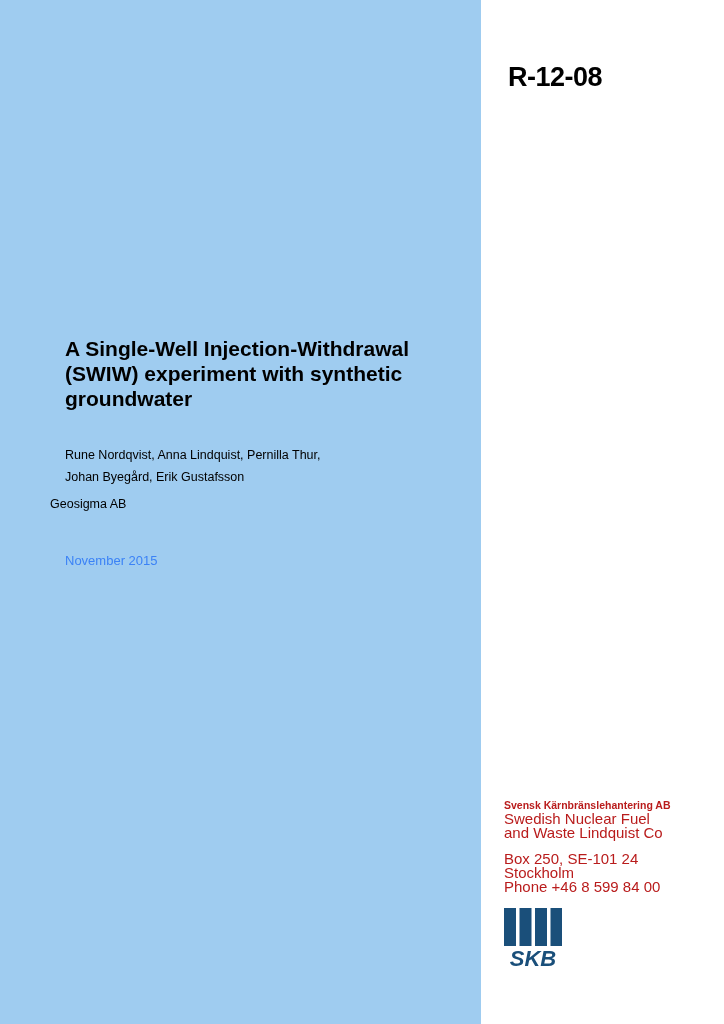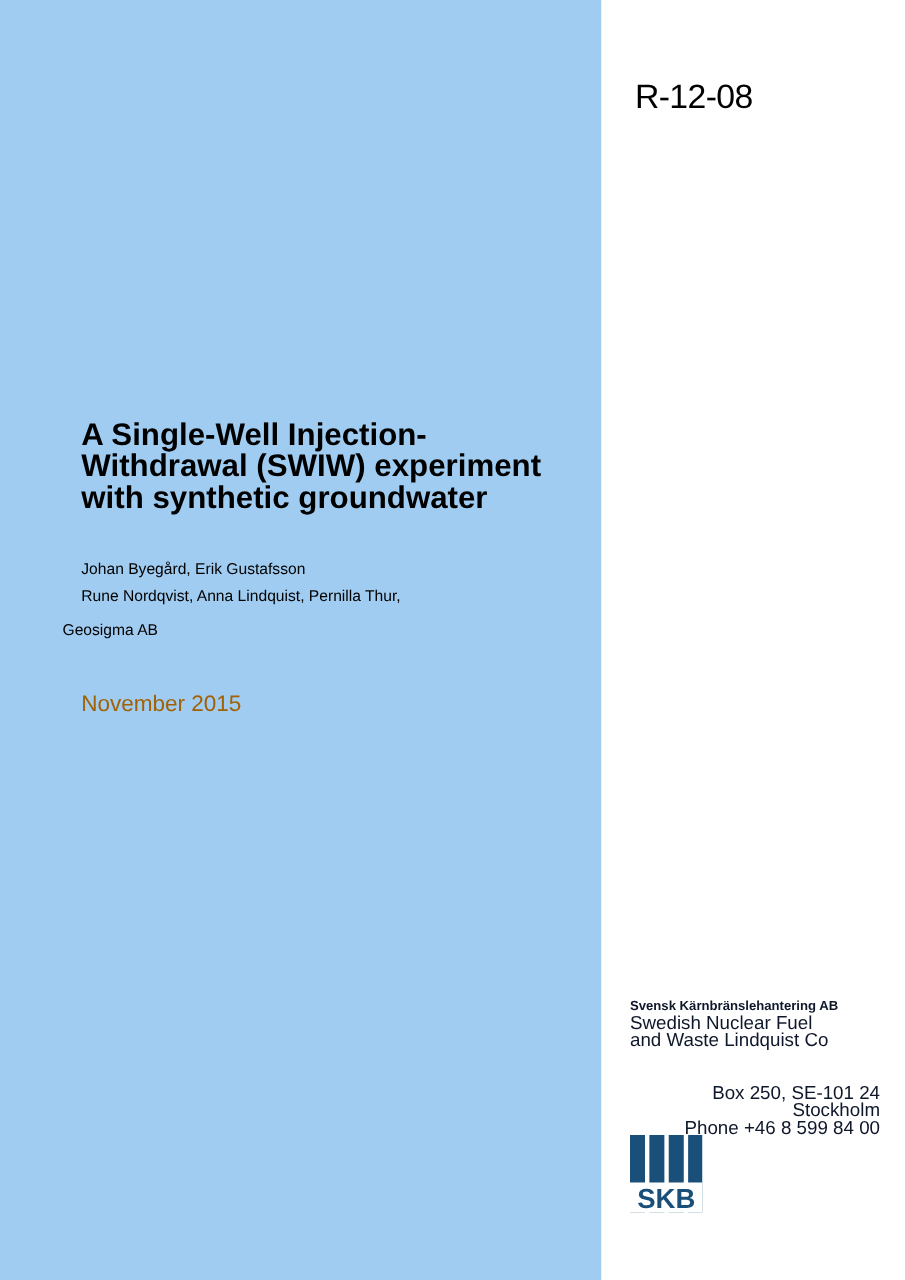--- a/index.html
+++ b/index.html
@@ -29,31 +29,31 @@
     width: 481px;
     height: 1024px;
     background: #9fccf0;
   }
   
   .report-number {
     position: absolute;
     left: 508px;
     top: 62px;
     font-size: 27px;
-    font-weight: normal;
+    font-weight: bold;
     letter-spacing: -0.5px;
     color: #000000;
   }
   
   .title {
     position: absolute;
     left: 65px;
     top: 336px;
     width: 400px;
-    font-size: 25px;
+    font-size: 21px;
     font-weight: bold;
     line-height: 25px;
     color: #000000;
   }
   .authors {
     position: absolute;
     left: 65px;
     top: 444px;
     width: 400px;
     font-size: 12.5px;
@@ -64,68 +64,68 @@
     position: absolute;
     left: 50px;
     top: 497px;
     font-size: 12.5px;
     color: #000000;
   }
   .date {
     position: absolute;
     left: 65px;
     top: 553px;
-    font-size: 18px;
-    color: #a16207;
+    font-size: 13px;
+    color: #3b82f6;
   }
   
   .publisher {
     position: absolute;
     left: 504px;
     top: 798px;
     width: 200px;
-    color: #0f172a;
+    color: #b91c1c;
   }
   .publisher .pub-name {
     font-size: 10.5px;
     font-weight: bold;
     line-height: 14px;
   }
   .publisher .pub-line {
     font-size: 15px;
     line-height: 14px;
   }
   .publisher .pub-group-2 {
-    margin-top: 28px;
-    text-align: right;
+    margin-top: 12px;
   }
   
   .logo {
     position: absolute;
     left: 504px;
     top: 908px;
     width: 58px;
     height: 62px;
+    font-style: italic;
   }
   .logo svg { display: block; }
 </style>
 </head>
 <body>
 
 <div class="page">
 
   <div class="blue-panel"></div>
 
   <div class="report-number">R-12-08</div>
 
   <div class="title">A Single-Well Injection-Withdrawal (SWIW) experiment with synthetic groundwater</div>
 
   <div class="authors">
+    <div>Rune Nordqvist, Anna Lindquist, Pernilla Thur,</div>
     <div>Johan Byegård, Erik Gustafsson</div>
-    <div>Rune Nordqvist, Anna Lindquist, Pernilla Thur,</div>
   </div>
 
   <div class="org">Geosigma AB</div>
 
   <div class="date">November 2015</div>
 
   <div class="publisher">
     <div class="pub-name">Svensk Kärnbränslehantering AB</div>
     <div class="pub-line">Swedish Nuclear Fuel</div>
     <div class="pub-line">and Waste Lindquist Co</div>

